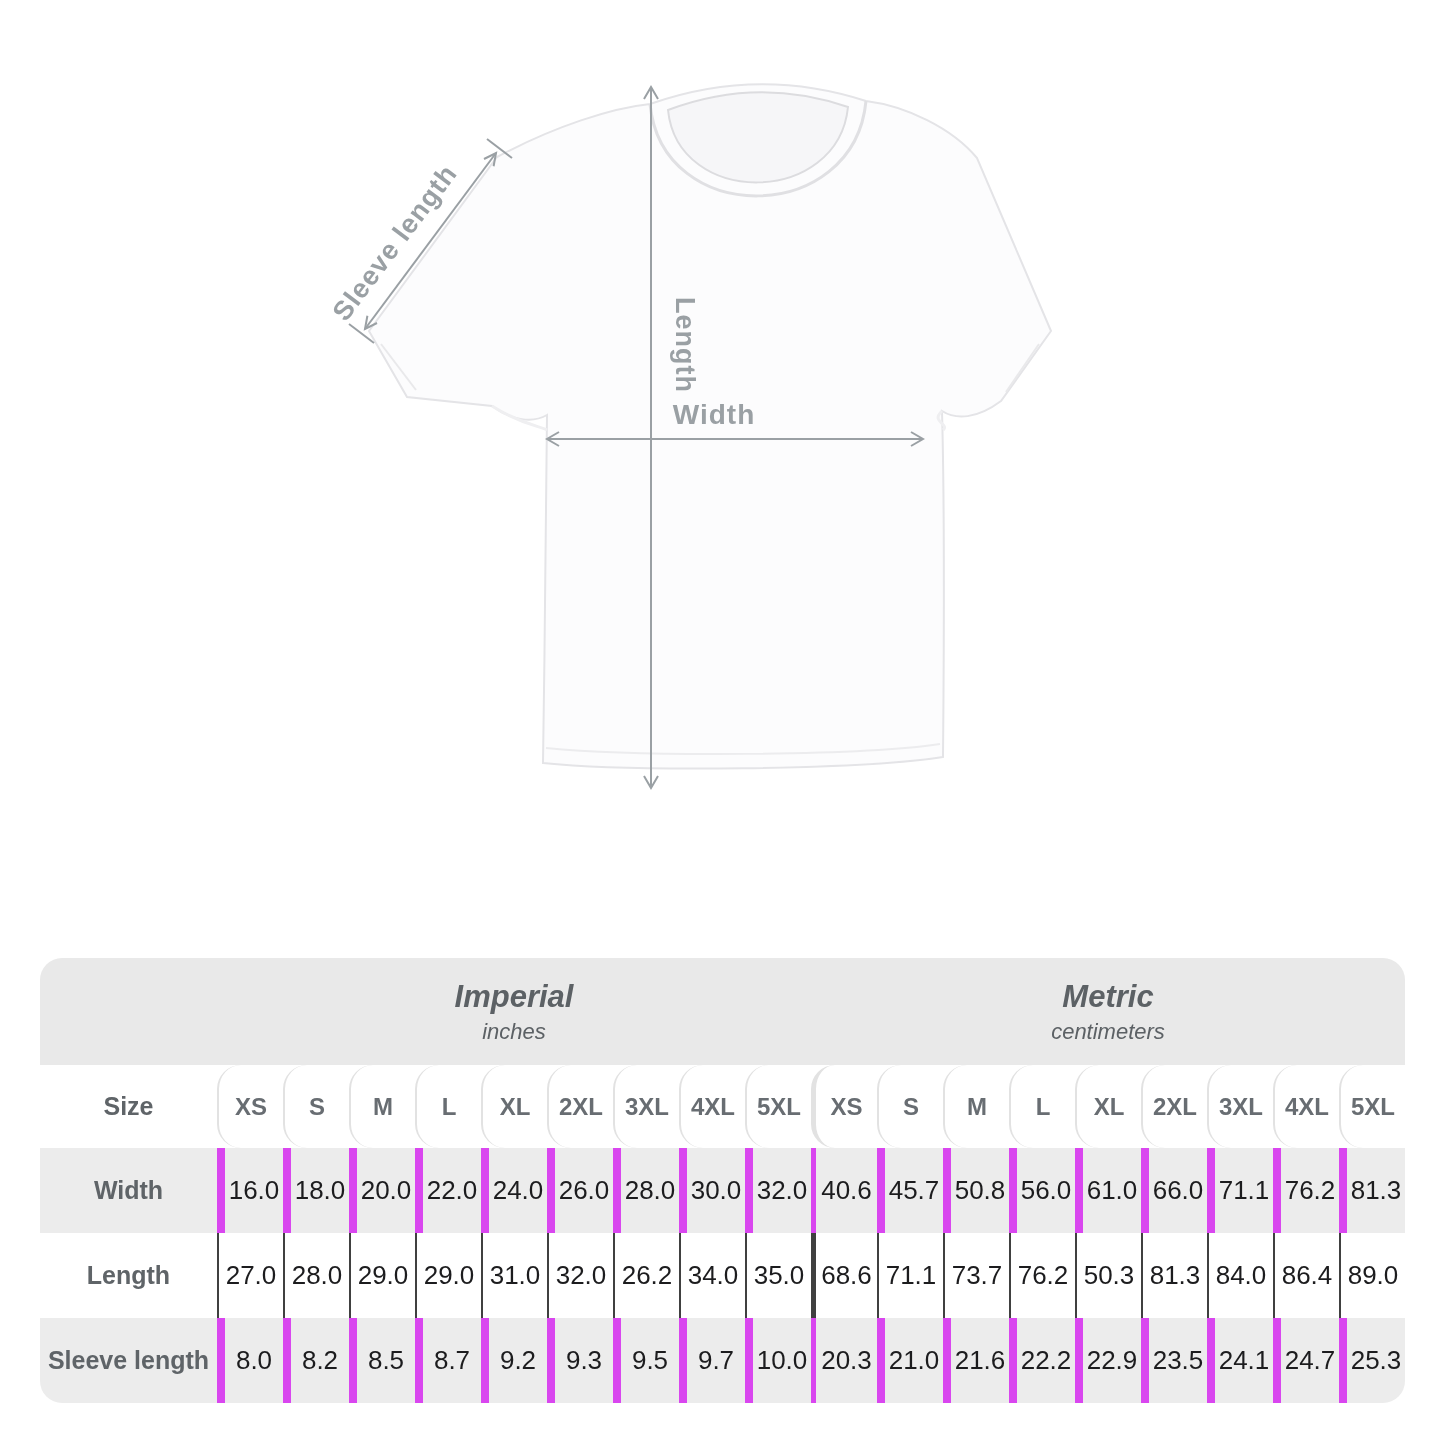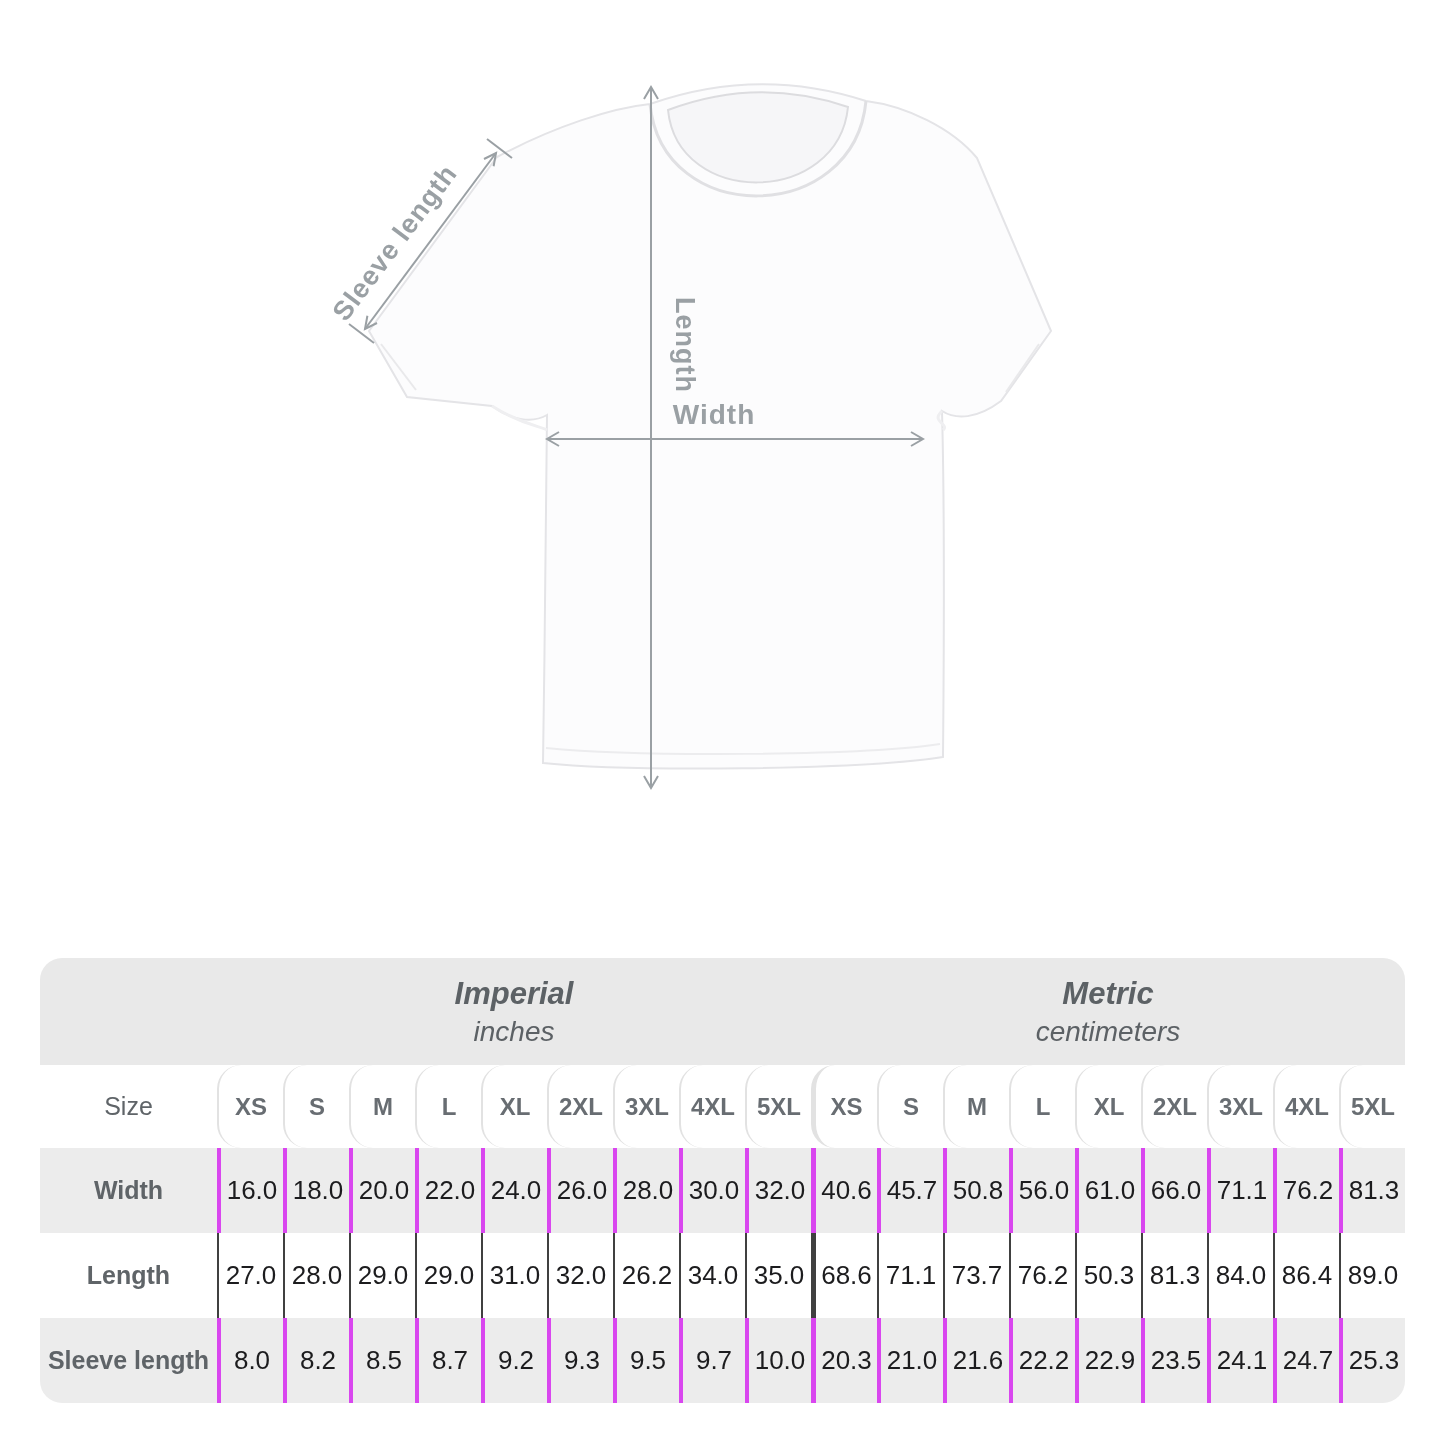--- a/index.html
+++ b/index.html
@@ -16,27 +16,27 @@
         font-style:italic;font-size:22px;color:#4e4e4e;}
   
   .tablewrap{position:absolute;left:40px;top:958px;width:1365px;border-radius:22px;
              overflow:hidden;}
   .sizetable{display:grid;grid-template-columns:177px repeat(18,1fr);
              grid-template-rows:107px 83px 85px 85px 85px;width:1365px;}
   .sizetable > div{display:flex;align-items:center;justify-content:center;box-sizing:border-box;}
   .band{background:#e9e9e9;}
   .grp{grid-column:span 9;flex-direction:column;gap:4px;}
   .gname{font-size:31px;font-weight:bold;font-style:italic;color:#5c6165;}
-  .gunit{font-size:28px;font-style:italic;color:#5c6165;}
-  .hl{background:#fff;font-size:25px;font-weight:normal;color:#5f6468;}
+  .gunit{font-size:22px;font-style:italic;color:#5c6165;}
+  .hl{background:#fff;font-size:25px;font-weight:bold;color:#5f6468;}
   .hc{background:#fff;border-left:2px solid #e2e2e2;font-size:24px;font-weight:bold;color:#686d72;border-radius:24px;}
   .rl{font-size:25px;font-weight:bold;color:#5f6468;}
   .d{font-size:26px;color:#1c1c1e;}
   .g{background:#ececec;}
-  .g.d,.g.sep{border-left:4px solid #d946ef;text-align:center;}
+  .g.d,.g.sep{border-left:8px solid #d946ef;text-align:center;}
   .w{background:#fff;}
   .w.d{border-left:2px solid #404040;}
   .m{border-left-width:5px !important;}
   .nb{border-left:none !important;}
 </style>
 </head>
 <body>
 
 <div id="stage">
 

